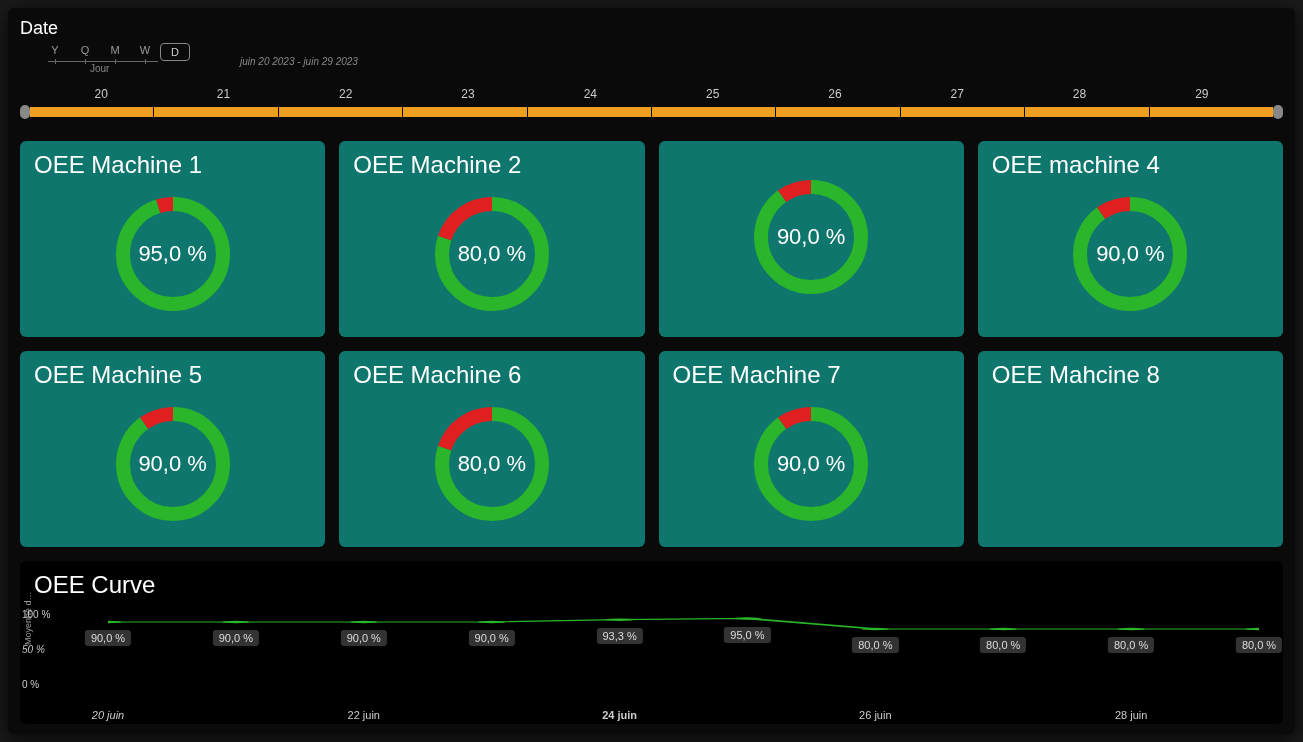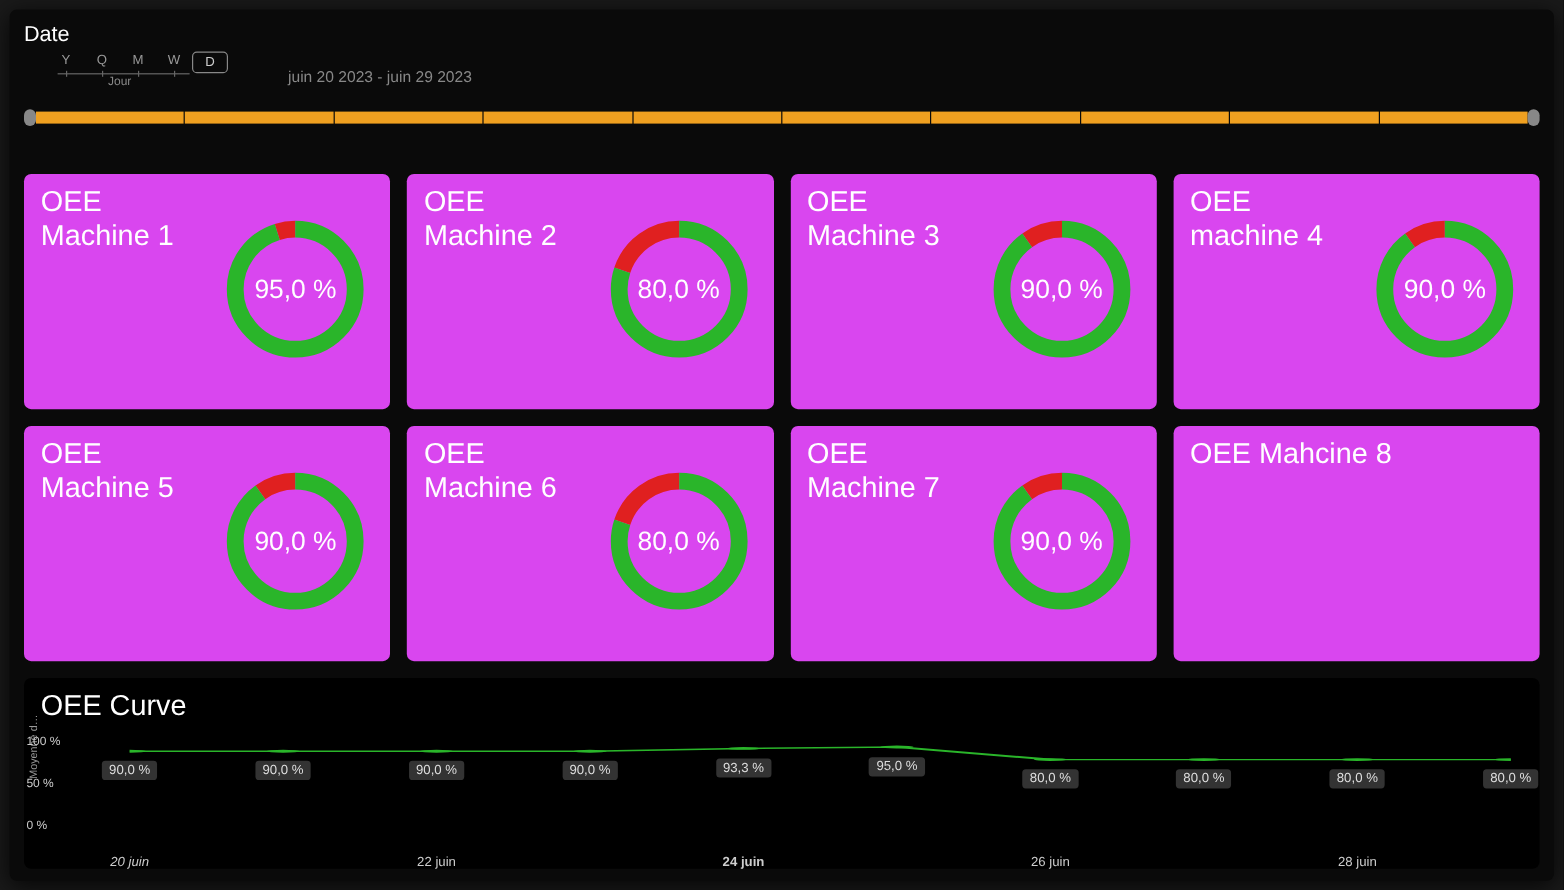--- a/index.html
+++ b/index.html
@@ -66,24 +66,25 @@
   height: 5px;
   background: #666;
 }
 .gran-label {
   font-size: 10px;
   color: #888;
   margin-left: 70px;
   margin-top: 2px;
 }
 .date-range {
-  font-size: 13px;
+  font-size: 10px;
   color: #888;
   margin-left: 220px;
   margin-top: -18px;
+  font-style: italic;
 }
 .timeline {
   position: relative;
   margin-top: 20px;
   height: 36px;
 }
 .timeline-labels {
   display: flex;
   font-size: 12px;
   color: #ccc;
@@ -115,25 +116,26 @@
   flex: 1;
   background: #f0a020;
 }
 .gauges {
   display: grid;
   grid-template-columns: repeat(4, 1fr);
   gap: 14px;
   margin-top: 10px;
 }
 .gauge-card {
-  background: #d946ef;
+  background: #0f766e;
   border-radius: 6px;
   padding: 10px 14px 14px 14px;
   height: 196px;
   display: flex;
+  flex-direction: column;
 }
 .gauge-title {
   font-size: 24px;
   color: #fff;
   margin-bottom: 6px;
 }
 .gauge-chart {
   flex: 1;
   display: flex;
   align-items: center;
@@ -240,20 +242,32 @@
       <span class="gran-item">Y</span>
       <span class="gran-item">Q</span>
       <span class="gran-item">M</span>
       <span class="gran-item">W</span>
       <span class="gran-item active">D</span>
     </div>
     <div class="gran-label">Jour</div>
     <div class="date-range">juin 20 2023 - juin 29 2023</div>
 
     <div class="timeline">
+      <div class="timeline-labels" id="timeline-labels">
+          <span>20</span>
+          <span>21</span>
+          <span>22</span>
+          <span>23</span>
+          <span>24</span>
+          <span>25</span>
+          <span>26</span>
+          <span>27</span>
+          <span>28</span>
+          <span>29</span>
+        </div>
       <div class="timeline-bar">
         <div class="timeline-handle"></div>
         <div class="timeline-segments" id="timeline-segments">
             <div class="timeline-seg"></div>
             <div class="timeline-seg"></div>
             <div class="timeline-seg"></div>
             <div class="timeline-seg"></div>
             <div class="timeline-seg"></div>
             <div class="timeline-seg"></div>
             <div class="timeline-seg"></div>
@@ -285,21 +299,20 @@
           <svg class="gauge-svg" viewBox="0 0 130 130">
     <g transform="rotate(-90 65 65)">
       <circle cx="65" cy="65" r="50" fill="none" stroke="#e02020" stroke-width="14" stroke-dasharray="62.83185307179585 314.1592653589793" stroke-dashoffset="-251.32741228718348"></circle>
       <circle cx="65" cy="65" r="50" fill="none" stroke="#2ab52a" stroke-width="14" stroke-dasharray="251.32741228718348 314.1592653589793" stroke-dashoffset="0"></circle>
     </g>
   </svg>
           <div class="gauge-value">80,0 %</div>
         </div>
       </div>
       <div class="gauge-card">
-        <div class="gauge-title">OEE Machine 3</div>
         <div class="gauge-chart">
           <svg class="gauge-svg" viewBox="0 0 130 130">
     <g transform="rotate(-90 65 65)">
       <circle cx="65" cy="65" r="50" fill="none" stroke="#e02020" stroke-width="14" stroke-dasharray="31.41592653589794 314.1592653589793" stroke-dashoffset="-282.7433388230814"></circle>
       <circle cx="65" cy="65" r="50" fill="none" stroke="#2ab52a" stroke-width="14" stroke-dasharray="282.7433388230814 314.1592653589793" stroke-dashoffset="0"></circle>
     </g>
   </svg>
           <div class="gauge-value">90,0 %</div>
         </div>
       </div>
@@ -355,21 +368,21 @@
         <div class="gauge-title">OEE Mahcine 8</div>
       </div>
     </div>
 
   <div class="curve-section">
     <div class="curve-title">OEE Curve</div>
     <div class="curve-chart">
       <div class="curve-ylabel">Moyenne d…</div>
       <div class="curve-yticks" id="curve-yticks">
           <div class="curve-ytick" style="top: -6px;">100 %</div>
-          <div class="curve-ytick" style="top: 29px;">50 %</div>
+          <div class="curve-ytick" style="top: 29px; font-style: italic;">50 %</div>
           <div class="curve-ytick" style="top: 64px;">0 %</div>
         </div>
       <div class="curve-plot" id="curve-plot"><svg class="curve-svg" viewBox="0 0 100 70" preserveAspectRatio="none">
   <path d="M0,7 L11.11111111111111,7 L22.22222222222222,7 L33.33333333333333,7 L44.44444444444444,4.690000000000002 L55.55555555555556,3.5 L66.66666666666666,14 L77.77777777777779,14 L88.88888888888889,14 L100,14" fill="none" stroke="#2ab52a" stroke-width="1.2"></path>
   <circle cx="0" cy="7" r="1.2" fill="#2ab52a"></circle>
             <circle cx="11.11111111111111" cy="7" r="1.2" fill="#2ab52a"></circle>
             <circle cx="22.22222222222222" cy="7" r="1.2" fill="#2ab52a"></circle>
             <circle cx="33.33333333333333" cy="7" r="1.2" fill="#2ab52a"></circle>
             <circle cx="44.44444444444444" cy="4.690000000000002" r="1.2" fill="#2ab52a"></circle>
             <circle cx="55.55555555555556" cy="3.5" r="1.2" fill="#2ab52a"></circle>

